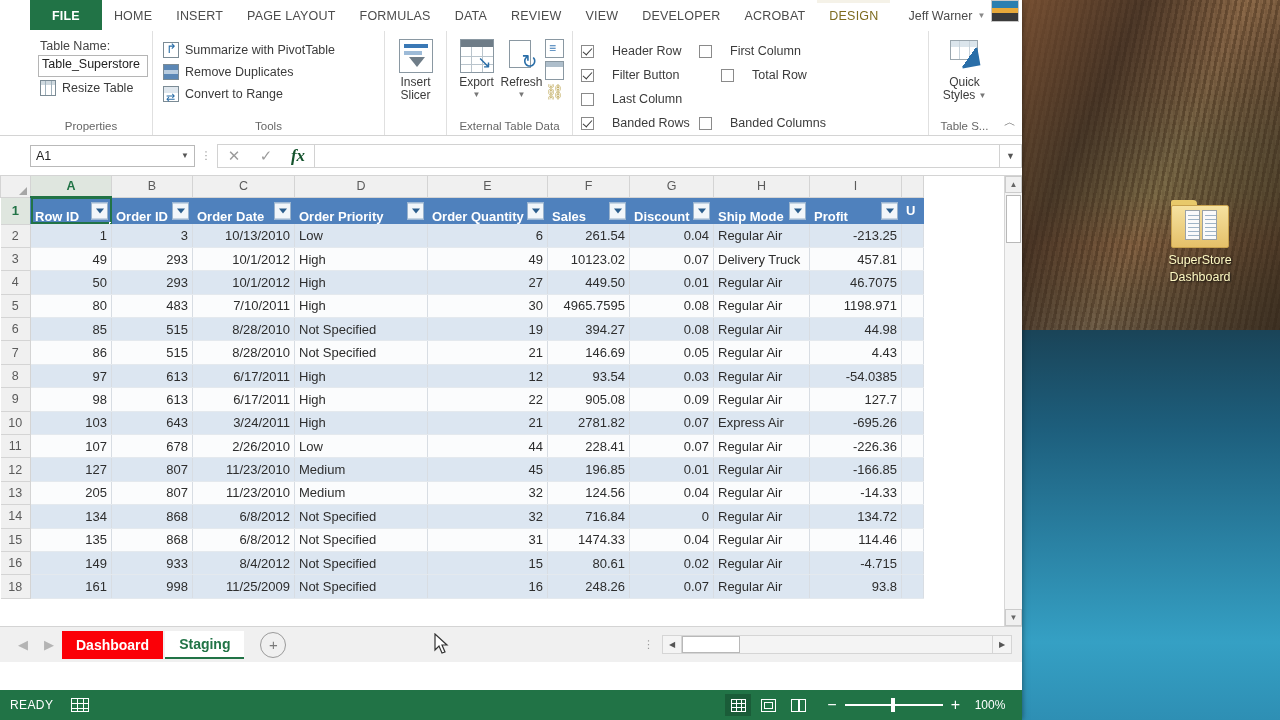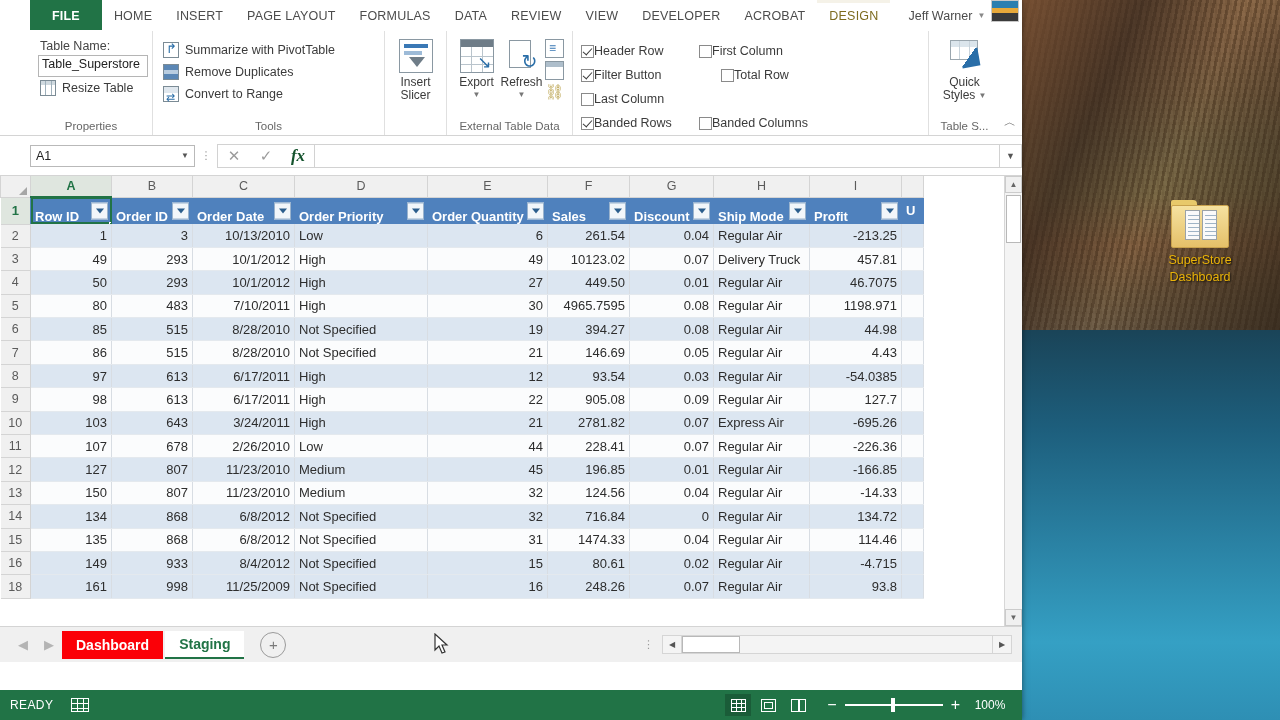--- a/index.html
+++ b/index.html
@@ -41,21 +41,21 @@
   #desktop .lake {
     position:absolute; left:1020px; top:330px; width:260px; height:390px;
     background:
       linear-gradient(to bottom, #1a4458 0%, #1d5e7c 25%, #2a82a4 55%, #35a0c4 80%, #2e8fb4 100%),
       repeating-linear-gradient(0deg, rgba(255,255,255,.10) 0 2px, rgba(0,0,0,.10) 2px 5px);
   }
 
   
   #desk-icon {
     position:absolute; left:1140px; top:200px; width:120px;
-    text-align:center; color:#eab308;
+    text-align:center; color:#fef9c3;
     font-size:12.5px; line-height:17px;
     text-shadow:1px 1px 2px rgba(0,0,0,.85);
     cursor:default;
   }
   .folder {
     width:58px; height:48px; margin:0 auto 4px; position:relative;
   }
   .folder .tab-top {
     position:absolute; left:0; top:0; width:26px; height:7px;
     background:#e8c96a; border-radius:2px 4px 0 0;
@@ -175,21 +175,21 @@
 
   .smallstack { display:flex; flex-direction:column; gap:3px; padding-top:2px; }
   .sicon { width:19px; height:19px; border:1px solid #8a98a2; background:#fff; position:relative; font-size:9px; color:#3a78b5; }
   .sicon.s1:after{ content:"≡"; position:absolute; left:3px; top:1px; font-size:12px; }
   .sicon.s2 { background:linear-gradient(to bottom,#aebecb 0 5px,#fff 5px); }
   .sicon.s3 { border:none; color:#b9a14a; font-size:15px; }
 
   
   #g-tso { width:356px; }
   #g-tso .gbody { flex-wrap:wrap; align-content:flex-start; padding-top:4px; }
-  .cbrow { width:118px; display:flex; align-items:center; gap:0; height:24px; cursor:pointer; font-size:12.5px; color:#3b3b3b; white-space:nowrap; }
+  .cbrow { width:118px; display:flex; align-items:center; gap:18px; height:24px; cursor:pointer; font-size:12.5px; color:#3b3b3b; white-space:nowrap; }
   .cbrow.wide { width:140px; }
   .cbox { width:13px; height:13px; border:1px solid #8a8a8a; background:#fff; position:relative; flex:0 0 13px; }
   .cbox.on:after {
     content:""; position:absolute; left:3px; top:0px; width:4px; height:8px;
     border:solid #3b3b3b; border-width:0 1.6px 1.6px 0; transform:rotate(42deg);
   }
 
   
   #g-qs { width:72px; }
   .ic-quick { }
@@ -756,21 +756,21 @@
               <td class="cell txt">Medium</td>
               <td class="cell num">45</td>
               <td class="cell num">196.85</td>
               <td class="cell num">0.01</td>
               <td class="cell txt">Regular Air</td>
               <td class="cell num">-166.85</td>
               <td class="cell"></td>
             </tr>
             <tr class="plain">
               <td class="rowhdr">13</td>
-              <td class="cell num">150</td>
+              <td class="cell num">205</td>
               <td class="cell num">807</td>
               <td class="cell num">11/23/2010</td>
               <td class="cell txt">Medium</td>
               <td class="cell num">32</td>
               <td class="cell num">124.56</td>
               <td class="cell num">0.04</td>
               <td class="cell txt">Regular Air</td>
               <td class="cell num">-14.33</td>
               <td class="cell"></td>
             </tr>

